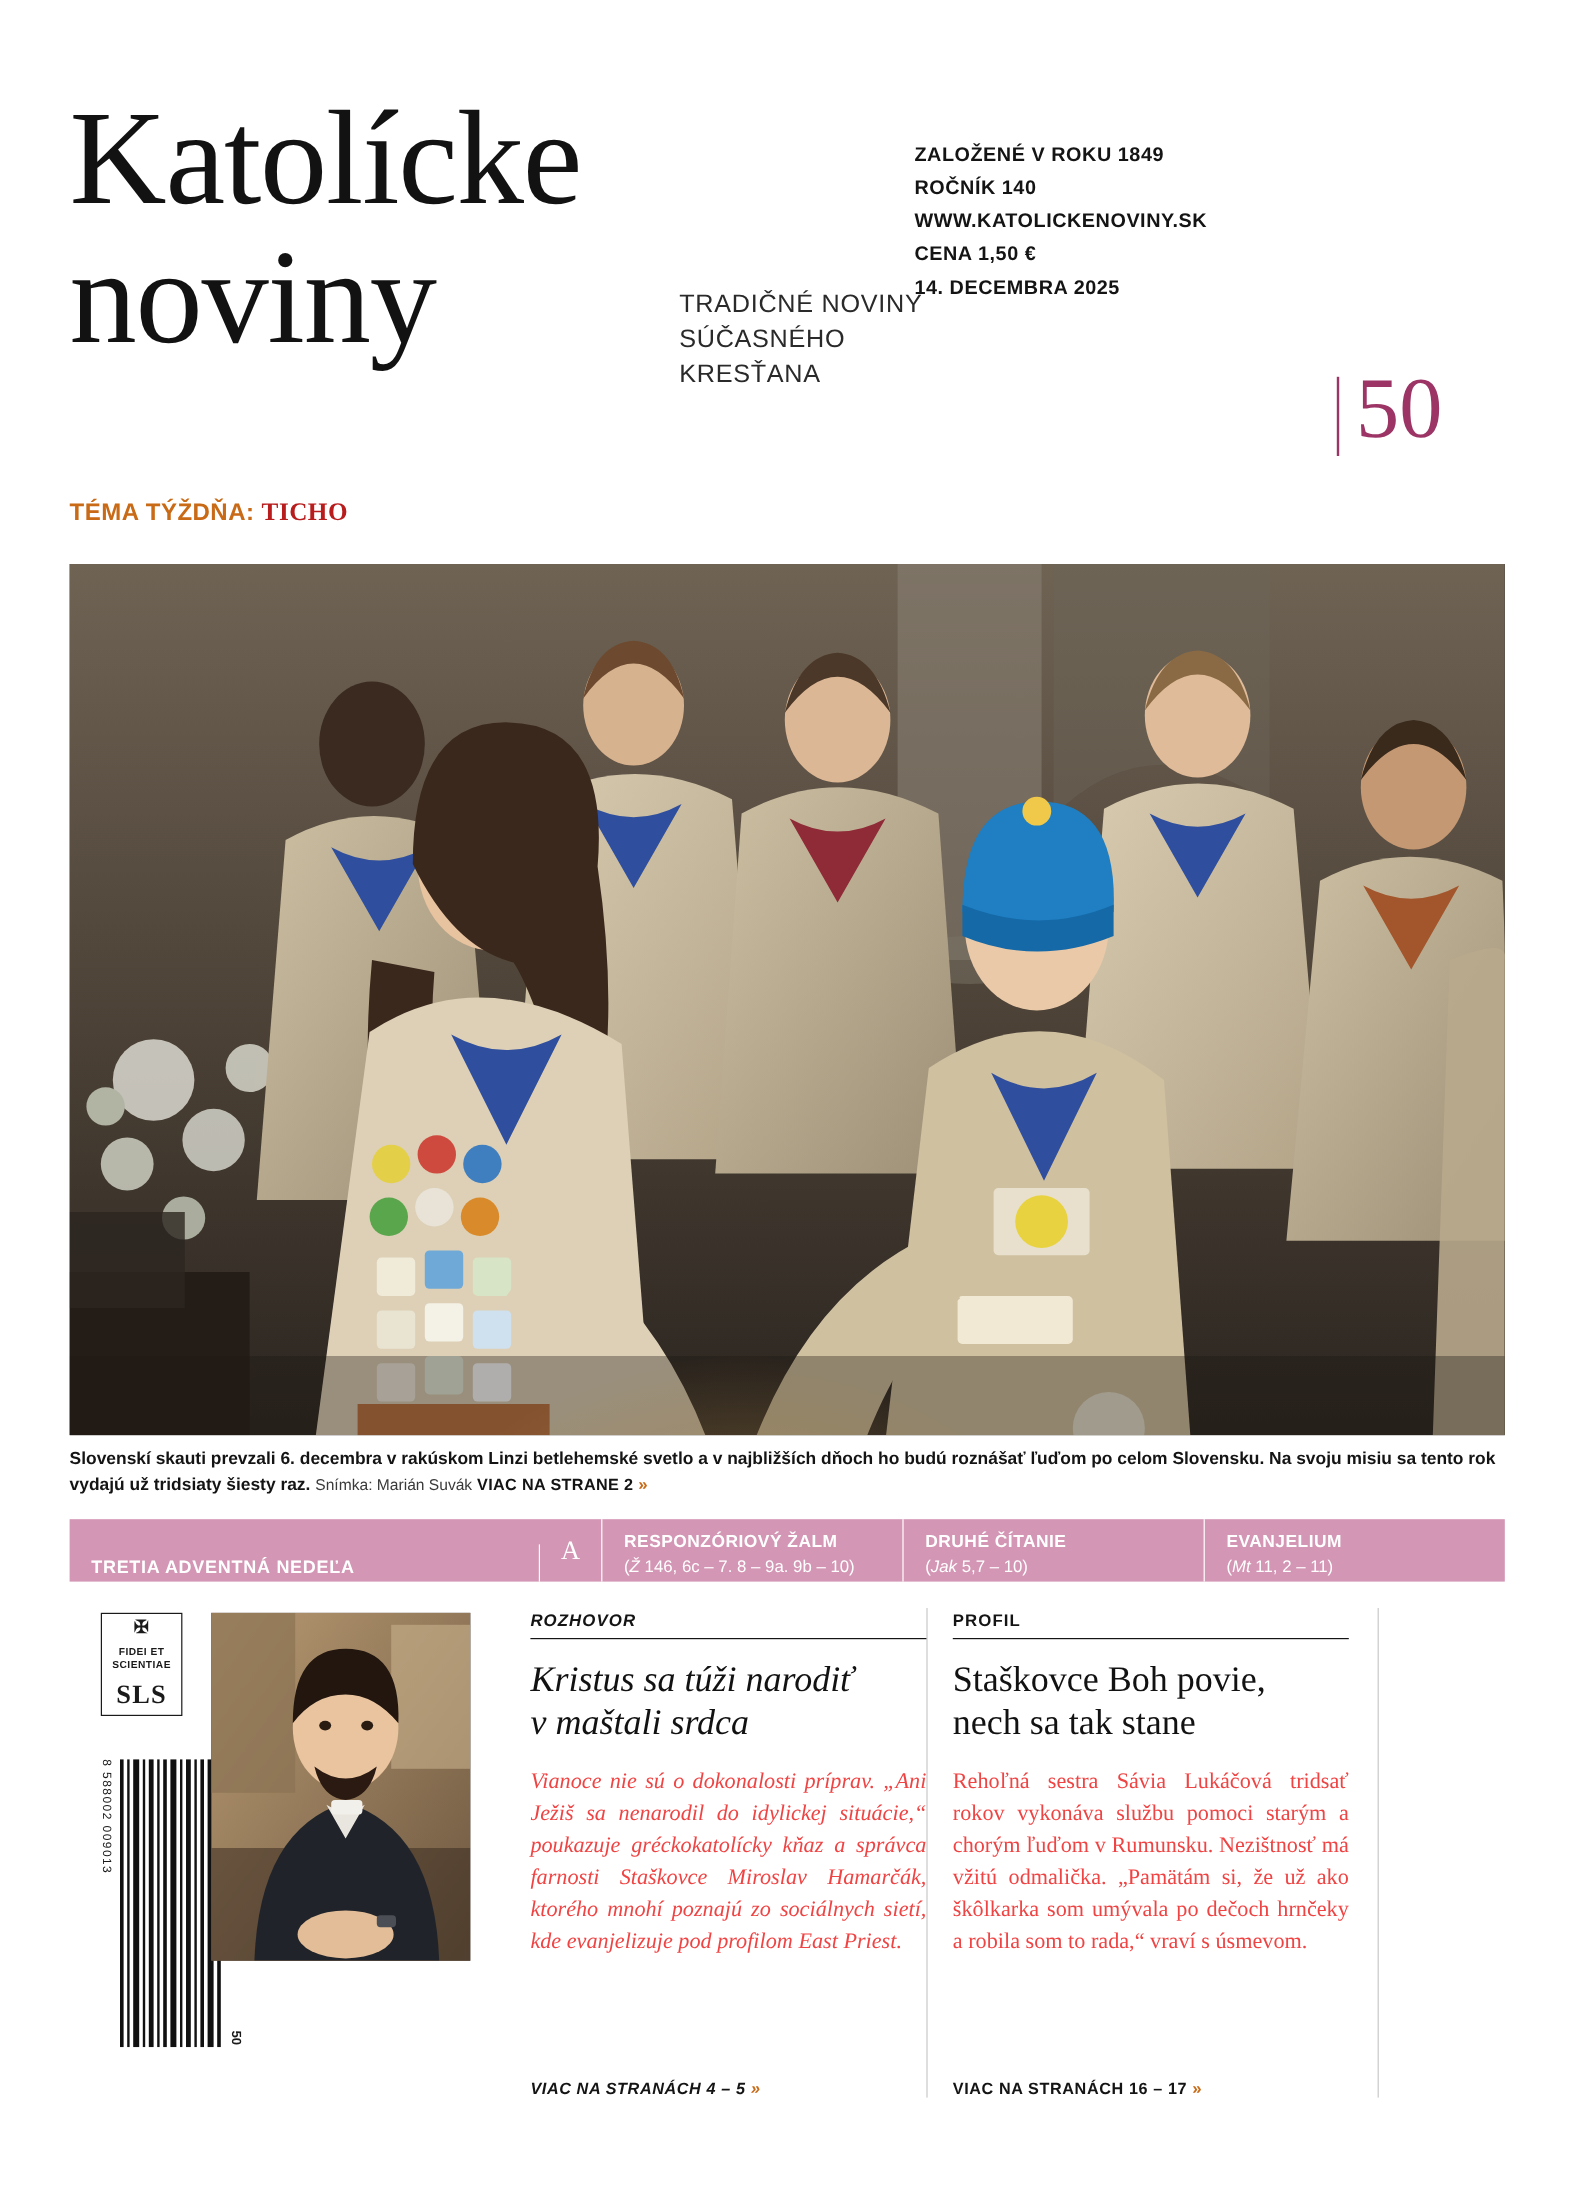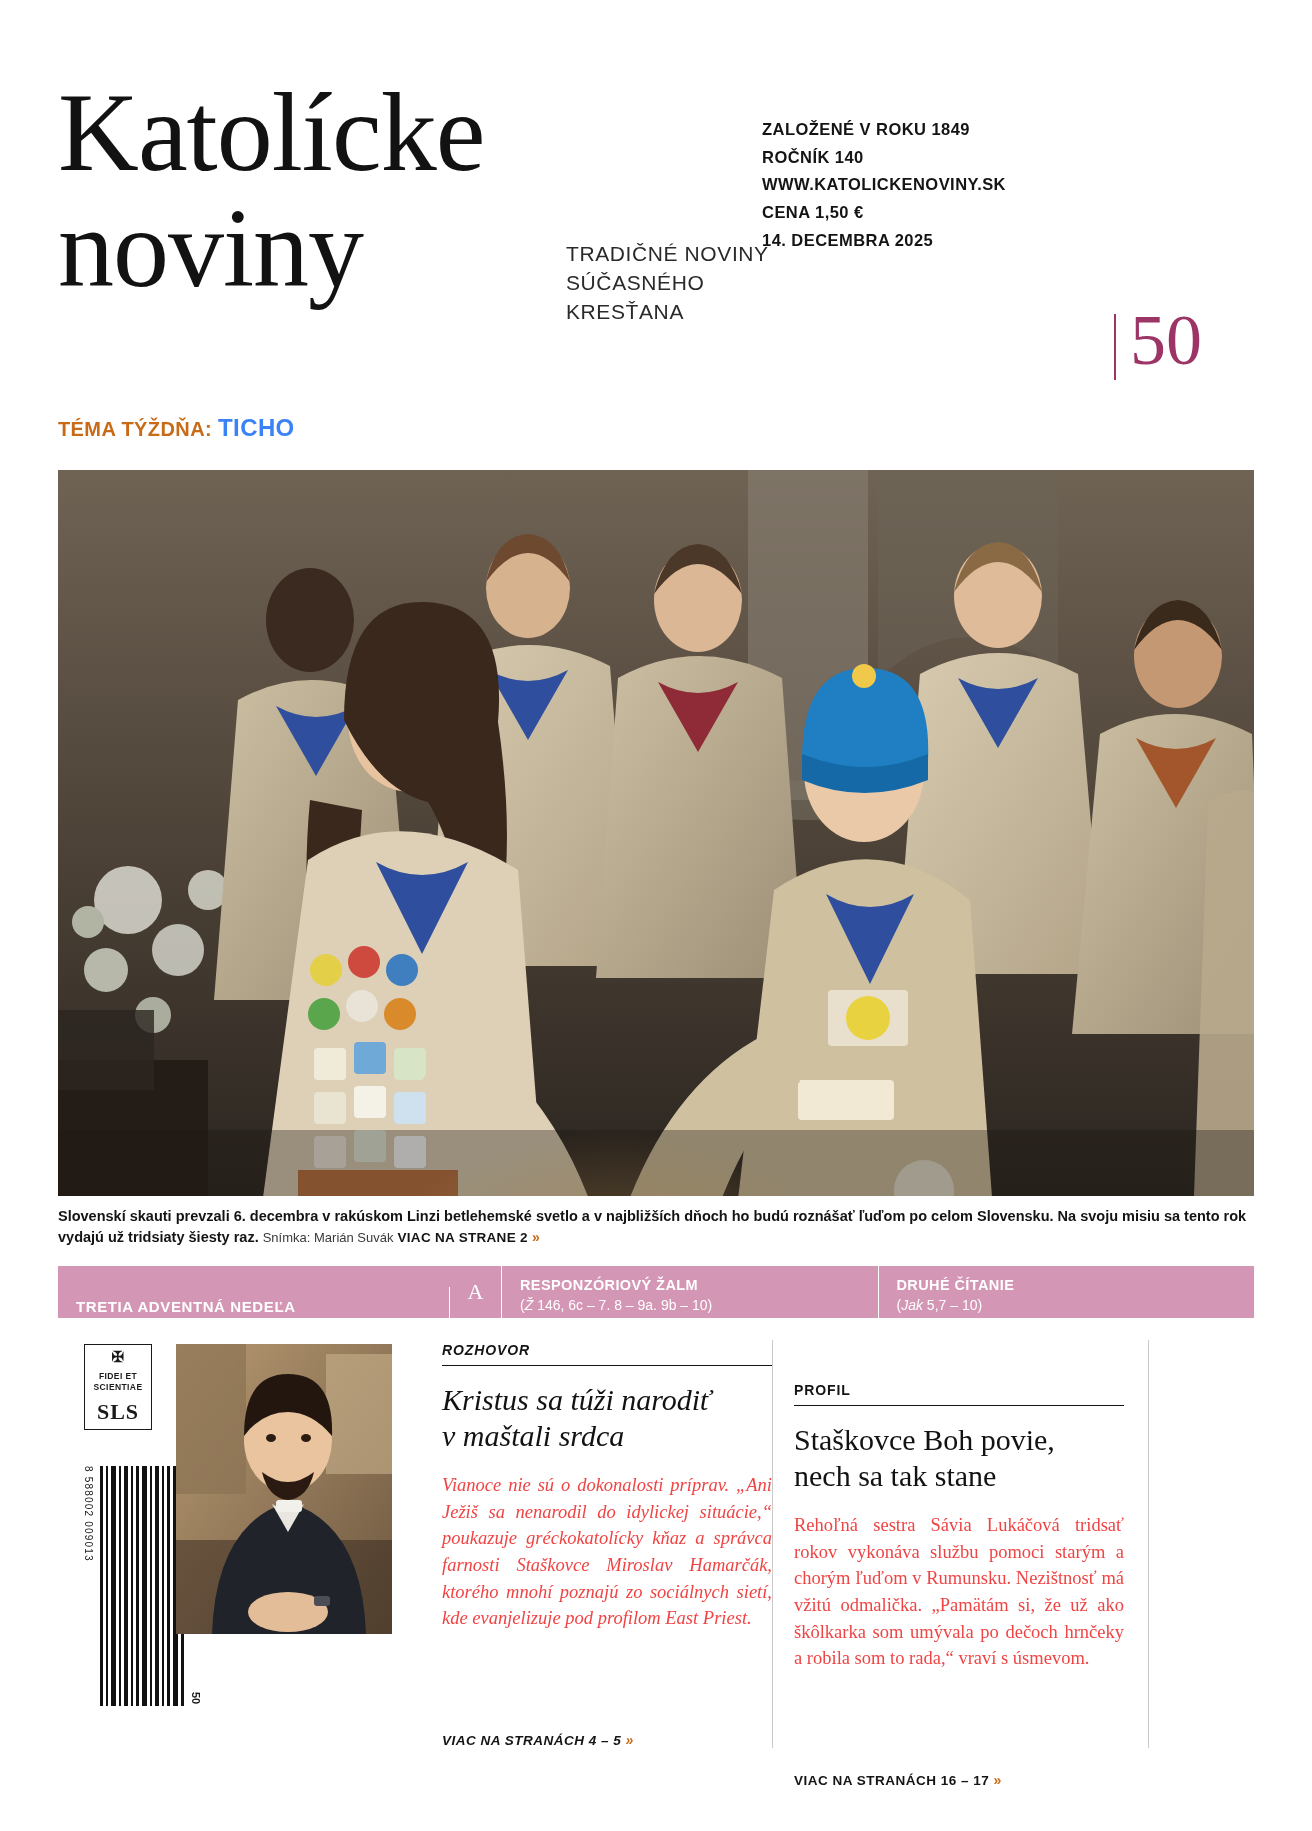--- a/index.html
+++ b/index.html
@@ -89,24 +89,24 @@
     left: 58px; top: 414px;
     font-size: 20px;
     letter-spacing: 0.4px;
   }
   .topic .t-label {
     color: #c96a17;
     font-weight: bold;
     text-transform: uppercase;
   }
   .topic .t-val {
-    color: #3b82f6;
-    font-weight: bold;
-    font-family: Liberation Sans, sans-serif;
-    font-size: 24px;
+    color: #b91c1c;
+    font-weight: bold;
+    font-family: Liberation Serif, serif;
+    font-size: 21px;
   }
 
   
   .hero {
     position: absolute;
     left: 58px; top: 470px;
     width: 1196px;
     height: 726px;
     overflow: hidden;
     background: #2b2219;
@@ -260,21 +260,20 @@
   .col-a {
     position: absolute;
     left: 384px; top: 6px;
     width: 330px;
     font-style: italic;
   }
   .col-b {
     position: absolute;
     left: 736px; top: 6px;
     width: 330px;
-    margin-top: 40px;
   }
   .vrule {
     position: absolute;
     left: 714px; top: 4px;
     width: 1px; height: 408px;
     background: #c9c9c9;
   }
   .vrule2 {
     position: absolute;
     left: 1090px; top: 4px;
@@ -506,20 +505,24 @@
     <div class="r-cell r-read">
       <div class="r-title">RESPONZÓRIOVÝ ŽALM</div>
       <div class="r-ref">(<i>Ž</i> <span>146, 6c – 7. 8 – 9a. 9b – 10</span>)</div>
     </div>
 
     <div class="r-cell r-read">
       <div class="r-title">DRUHÉ ČÍTANIE</div>
       <div class="r-ref">(<i>Jak</i> <span>5,7 – 10</span>)</div>
     </div>
 
+    <div class="r-cell r-read">
+      <div class="r-title">EVANJELIUM</div>
+      <div class="r-ref">(<i>Mt</i> <span>11, 2 – 11</span>)</div>
+    </div>
   </div>
 
   <div class="bottom">
 
     <div class="emblem">
       <div class="seal">
         <span class="cross">✠</span>
         <div>FIDEI ET</div>
         <div>SCIENTIAE</div>
         <div class="sls">SLS</div>

